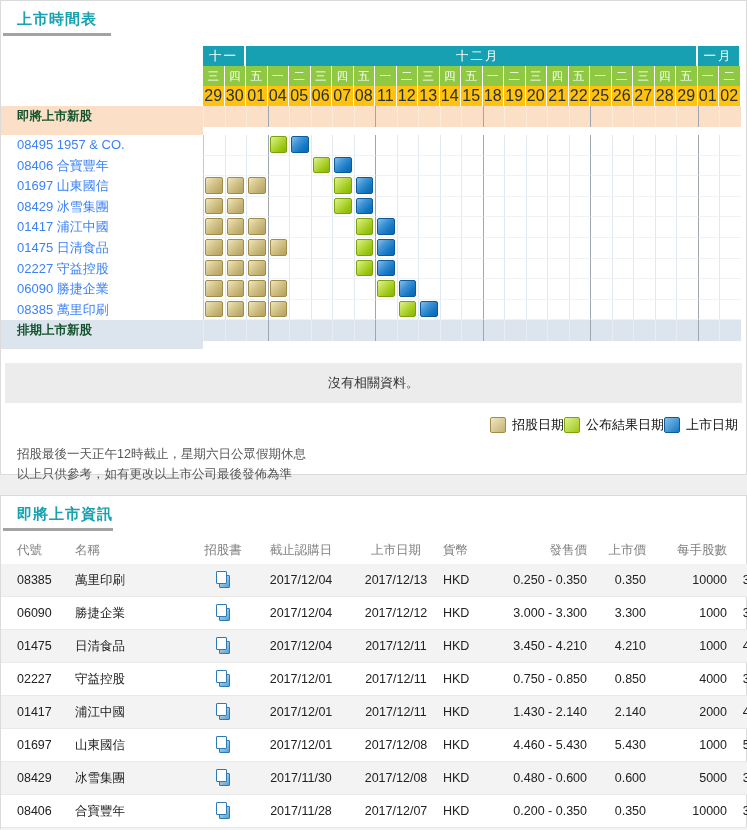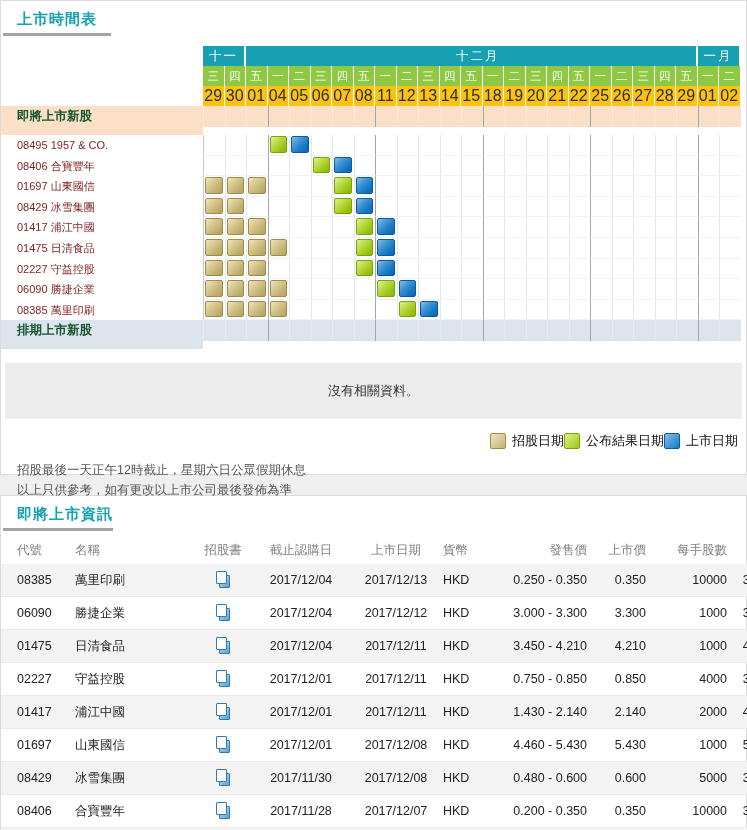--- a/index.html
+++ b/index.html
@@ -26,32 +26,32 @@
   .g-mo:last-child{border-right:none;}
   .g-wd{background:#8FC843;color:#fff;height:20px;line-height:20px;text-align:center;font-size:11.5px;
         border-right:1px solid #fff;box-sizing:border-box;}
   .g-dt{background:#FFC20E;color:#26303E;height:20px;line-height:20px;text-align:center;font-size:16px;
         border-right:1px solid #fff;box-sizing:border-box;}
   .g-band-label{height:29px;line-height:21px;font-weight:bold;font-size:12.5px;color:#14532d;padding-left:16px;box-sizing:border-box;}
   .g-band-cell{height:21px;box-sizing:border-box;border-left:1px solid rgba(255,255,255,0.35);}
   .band-peach{background:#FBDFC7;}
   .band-blue{background:#DCE4ED;}
   .g-band-cell.week{border-left:1px solid #9FA6AD;}
-  .g-label{height:20.6px;line-height:20.6px;padding-left:16px;font-size:11px;color:#7f1d1d;box-sizing:border-box;white-space:nowrap;}
+  .g-label{height:20.6px;line-height:20.6px;padding-left:16px;font-size:13px;color:#3b82f6;box-sizing:border-box;white-space:nowrap;}
   .g-cell{height:20.6px;box-sizing:border-box;position:relative;background:#fff;
           border-left:1px solid #E0E9F2;border-bottom:1px solid #EEF3F8;}
   .g-cell.first{border-left:1px solid #C3CAD2;}
   .g-cell.week{border-left:1px solid #9FA6AD;}
   .blk{position:absolute;left:1px;right:2px;top:1px;bottom:2px;border-radius:2px;border:1px solid;box-sizing:border-box;}
   .blk-subscription{background:linear-gradient(135deg,#F0E7C0 0%,#D9CA92 35%,#C3B274 70%,#B3A160 100%);border-color:#A08C46;}
   .blk-result{background:linear-gradient(135deg,#E0F192 0%,#BDDD4C 35%,#9CC715 70%,#8AB30B 100%);border-color:#7CA208;}
   .blk-listing{background:linear-gradient(135deg,#85C0EA 0%,#4295D5 35%,#1478C4 70%,#0D66AE 100%);border-color:#0B5B9C;}
 
   .no-data-gap{height:14px;}
-  .no-data-box{margin:0 4px;height:56px;background:#ECECEC;display:flex;align-items:center;justify-content:center;
+  .no-data-box{margin:0 4px;height:40px;background:#ECECEC;display:flex;align-items:center;justify-content:center;
                font-size:13px;color:#333;}
   .legend-row{display:flex;justify-content:flex-end;align-items:center;padding:12px 8px 2px 0;height:20px;}
   .legend-item{display:flex;align-items:center;gap:6px;font-size:13px;color:#111;}
   .legend-swatch{width:16px;height:16px;border-radius:2px;border:1px solid;box-sizing:border-box;}
   .sw-subscription{background:linear-gradient(135deg,#F0E7C0,#C3B274);border-color:#A08C46;}
   .sw-result{background:linear-gradient(135deg,#E0F192,#9CC715);border-color:#7CA208;}
   .sw-listing{background:linear-gradient(135deg,#85C0EA,#1478C4);border-color:#0B5B9C;}
   .footnotes{padding:8px 0 0 16px;font-size:12.5px;color:#555;line-height:1.55;}
 
   

